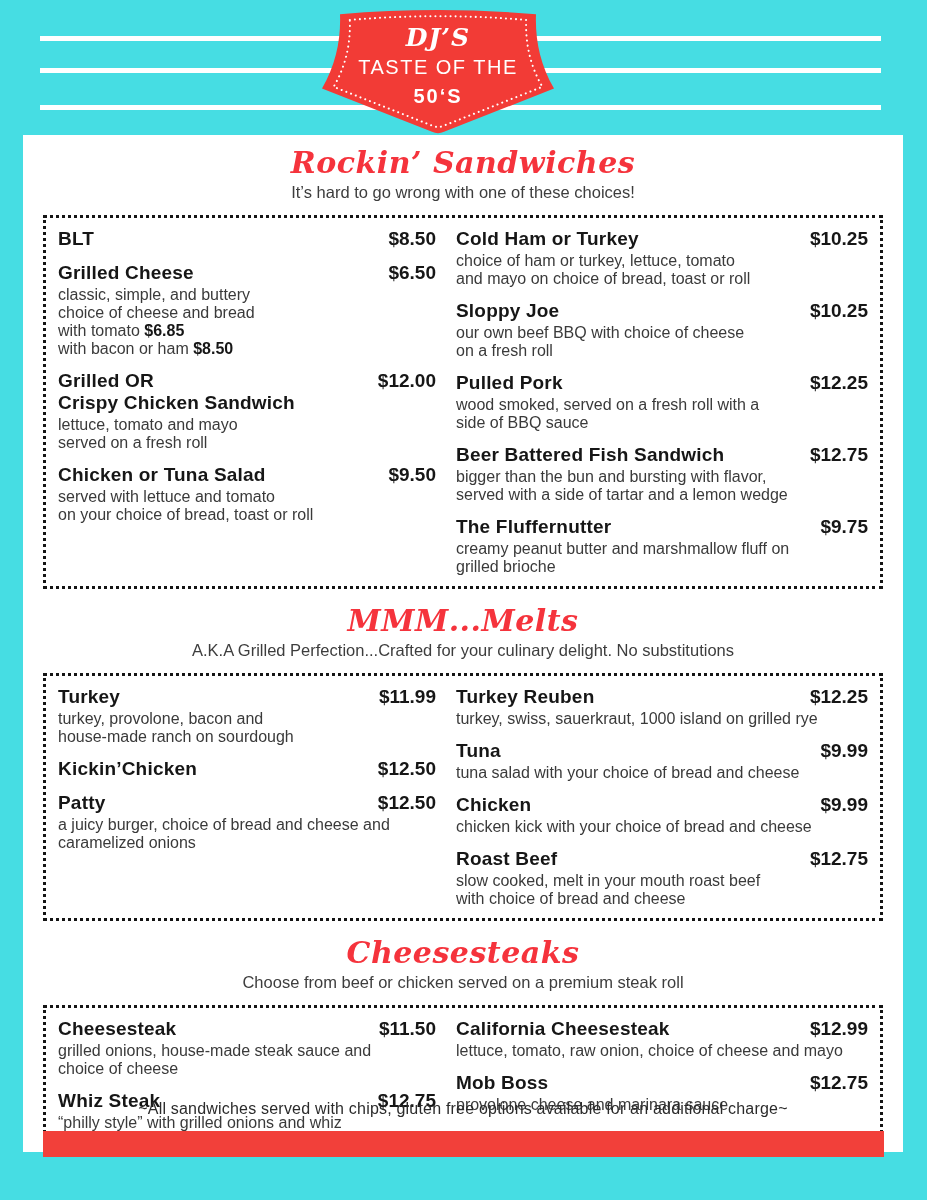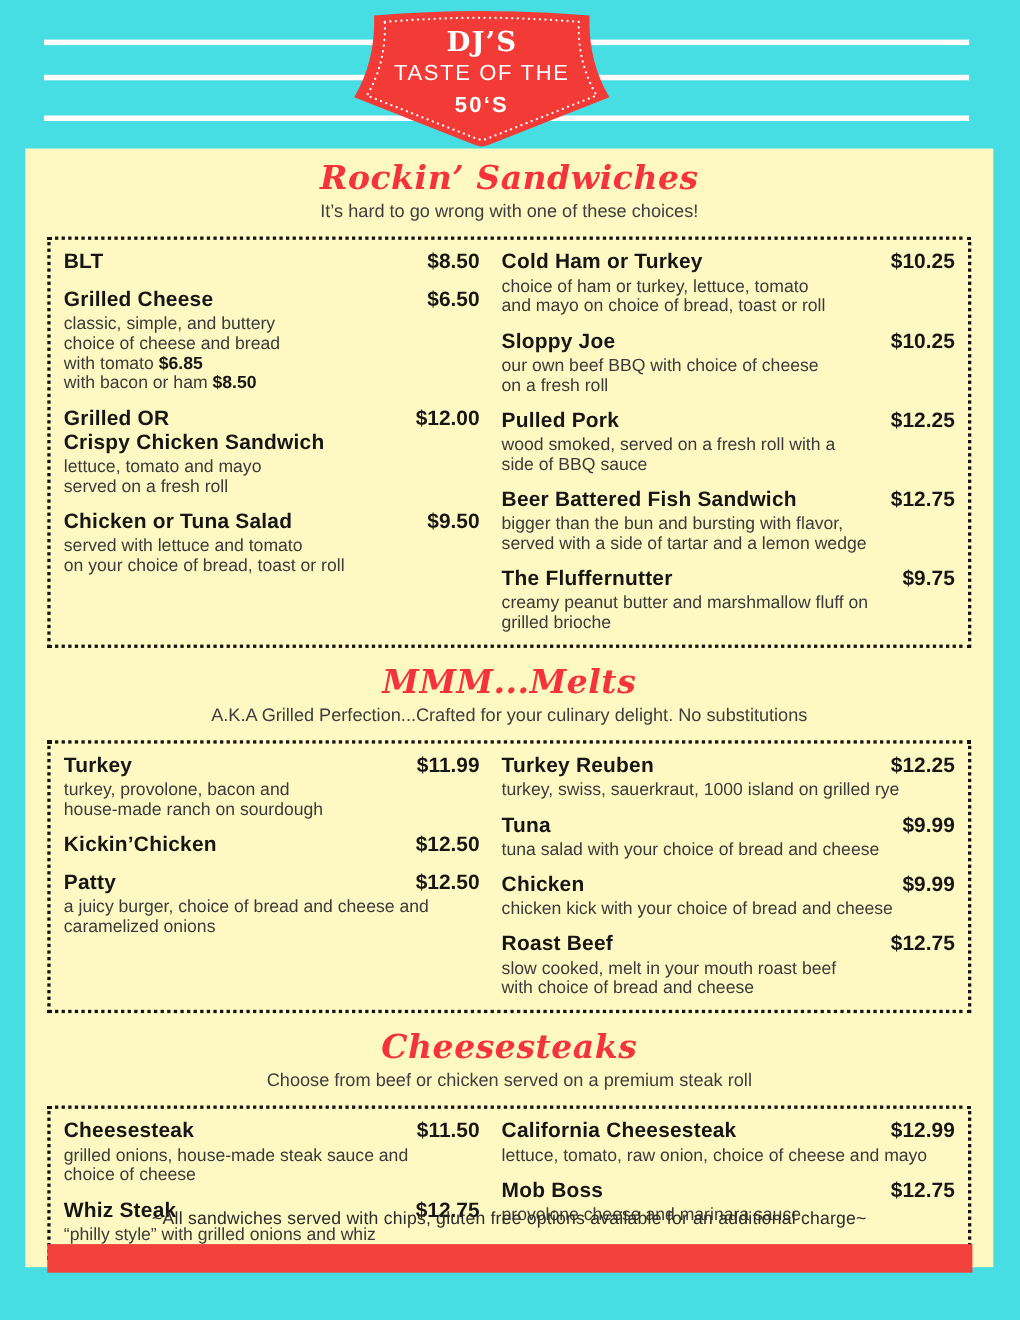--- a/index.html
+++ b/index.html
@@ -5,30 +5,30 @@
 <style>
   html,body { margin:0; padding:0; }
   .page {
     position:relative; width:927px; height:1200px;
     background:#46DDE3; overflow:hidden;
     font-family:"Liberation Sans", sans-serif;
   }
   .stripe { position:absolute; left:40px; width:841px; height:5px; background:#ffffff; }
   .stripe.s1 { top:36px; } .stripe.s2 { top:68px; } .stripe.s3 { top:105px; }
 
-  .panel { position:absolute; left:23px; top:135px; width:880px; height:1017px; background:#fef9c3; }
+  .panel { position:absolute; left:23px; top:135px; width:880px; height:1017px; background:#ffffff; }
 
   .badge { position:absolute; left:318px; top:8px; width:240px; height:128px; z-index:5; }
   .badge svg { position:absolute; left:0; top:0; width:100%; height:100%; }
   .badge-text {
     position:absolute; left:0; top:0; right:0; bottom:0;
     display:flex; flex-direction:column; align-items:center;
     color:#ffffff; padding-top:15px; box-sizing:border-box;
   }
-  .badge-l1 { font-family:"DejaVu Serif", serif; font-weight:bold;
+  .badge-l1 { font-family:"DejaVu Serif", serif; font-style:italic; font-weight:bold;
               font-size:25px; line-height:30px; letter-spacing:1px; }
   .badge-l2 { font-weight:normal; font-size:20px; line-height:29px; letter-spacing:1.5px; }
   .badge-l3 { font-weight:bold; font-size:20px; line-height:28px; letter-spacing:2px; }
 
   .sections { padding-top:2px; }
   .section-title {
     text-align:center; font-family:"DejaVu Serif", serif; font-style:italic; font-weight:bold;
     color:#F5333C; font-size:30px; line-height:36px; margin-top:14px; letter-spacing:0.5px;
   }
   .section-title.first { margin-top:8px; }

